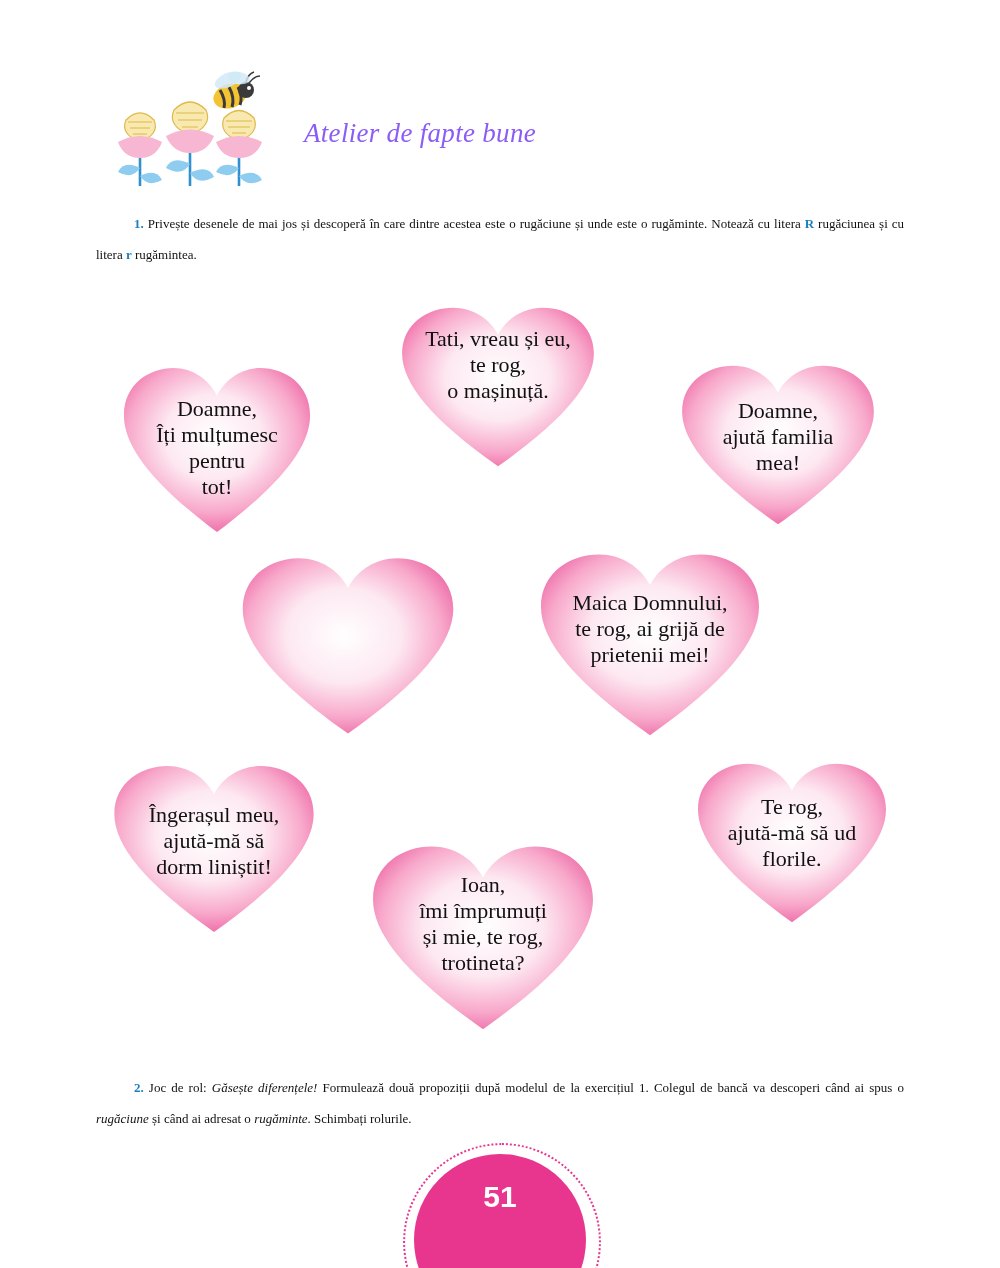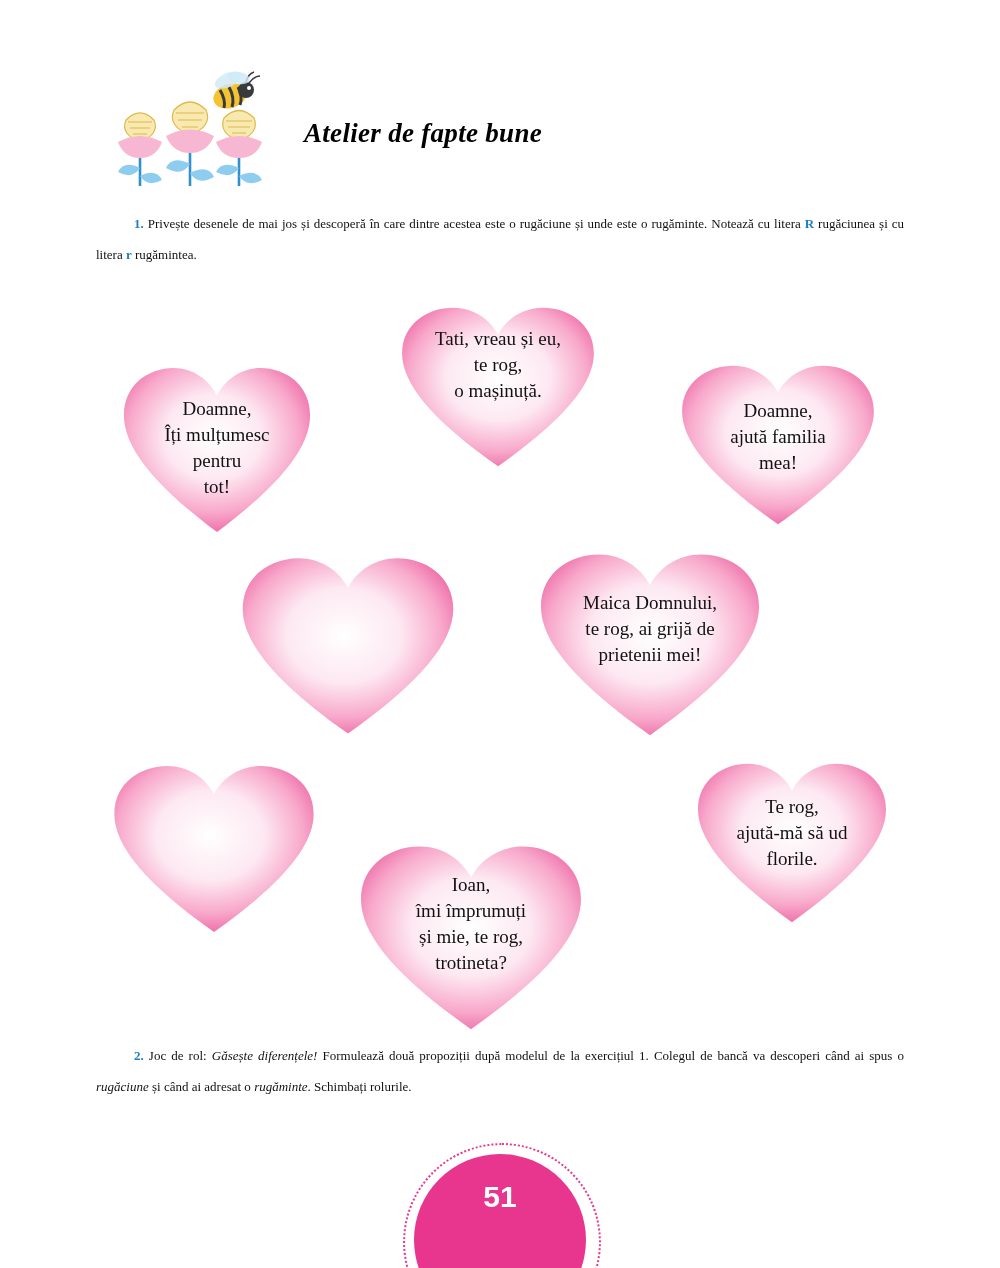--- a/index.html
+++ b/index.html
@@ -30,43 +30,43 @@
     top: 0;
     width: 200px;
     height: 130px;
   }
   .header-title {
     position: absolute;
     left: 208px;
     top: 58px;
     font-family: "Liberation Serif", serif;
     font-style: italic;
-    font-weight: bold;
+    font-weight: normal;
     font-size: 27px;
-    color: #000000;
+    color: #8b5cf6;
     letter-spacing: 0.3px;
     white-space: nowrap;
   }
 
   
   .para {
     position: absolute;
     font-size: 13px;
     line-height: 31px;
     text-align: justify;
     color: #111111;
   }
   .ex1 {
     left: 96px;
     top: 208px;
     width: 808px;
   }
   .ex2 {
     left: 96px;
-    top: 1040px;
+    top: 1072px;
     width: 808px;
   }
   .para .indent { display: inline-block; width: 38px; }
   .num {
     font-weight: bold;
     color: #1d7fc0;
   }
   .letter-bold {
     font-weight: bold;
     color: #1d7fc0;
@@ -83,21 +83,21 @@
     top: 0;
     width: 100%;
     height: 100%;
   }
   .heart-text {
     position: absolute;
     left: 0;
     width: 100%;
     text-align: center;
     font-family: "Liberation Serif", serif;
-    font-size: 19px;
+    font-size: 22px;
     line-height: 26px;
     color: #111111;
     white-space: pre-line;
     z-index: 2;
   }
 
   
   .page-badge {
     position: absolute;
     left: 50%;
@@ -277,40 +277,43 @@
     <defs>
       <radialGradient id="g6" cx="48%" cy="42%" r="62%">
         <stop offset="0%" stop-color="#ffffff"></stop>
         <stop offset="44%" stop-color="#fde8f1"></stop>
         <stop offset="75%" stop-color="#f8a9cb"></stop>
         <stop offset="100%" stop-color="#ec5fa0"></stop>
       </radialGradient>
     </defs>
     <path d="M100 172 C 36 124, 6 86, 6 54 C 6 22, 32 6, 56 6 C 76 6, 92 18, 100 34 C 108 18, 124 6, 144 6 C 168 6, 194 22, 194 54 C 194 86, 164 124, 100 172 Z" fill="url(#g6)"></path>
   </svg>
+  <div class="heart-text" style="top:42px;">Îngerașul meu,
+ajută-mă să
+dorm liniștit!</div>
 </div>
 
 <div class="heart" style="left:692px; top:758px; width:200px; height:172px;">
   <svg viewBox="0 0 200 180" preserveAspectRatio="none">
     <defs>
       <radialGradient id="g7" cx="50%" cy="42%" r="62%">
         <stop offset="0%" stop-color="#ffffff"></stop>
         <stop offset="44%" stop-color="#fde8f1"></stop>
         <stop offset="75%" stop-color="#f8a9cb"></stop>
         <stop offset="100%" stop-color="#ec5fa0"></stop>
       </radialGradient>
     </defs>
     <path d="M100 172 C 36 124, 6 86, 6 54 C 6 22, 32 6, 56 6 C 76 6, 92 18, 100 34 C 108 18, 124 6, 144 6 C 168 6, 194 22, 194 54 C 194 86, 164 124, 100 172 Z" fill="url(#g7)"></path>
   </svg>
   <div class="heart-text" style="top:36px;">Te rog,
 ajută-mă să ud
 florile.</div>
 </div>
 
-<div class="heart" style="left:354px; top:840px; width:234px; height:198px;">
+<div class="heart" style="left:366px; top:840px; width:234px; height:198px;">
   <svg viewBox="0 0 200 180" preserveAspectRatio="none">
     <defs>
       <radialGradient id="g8" cx="50%" cy="44%" r="62%">
         <stop offset="0%" stop-color="#ffffff"></stop>
         <stop offset="44%" stop-color="#fde8f1"></stop>
         <stop offset="75%" stop-color="#f8a9cb"></stop>
         <stop offset="100%" stop-color="#ea5d9f"></stop>
       </radialGradient>
     </defs>
     <path d="M100 172 C 36 124, 6 86, 6 54 C 6 22, 32 6, 56 6 C 76 6, 92 18, 100 34 C 108 18, 124 6, 144 6 C 168 6, 194 22, 194 54 C 194 86, 164 124, 100 172 Z" fill="url(#g8)"></path>

